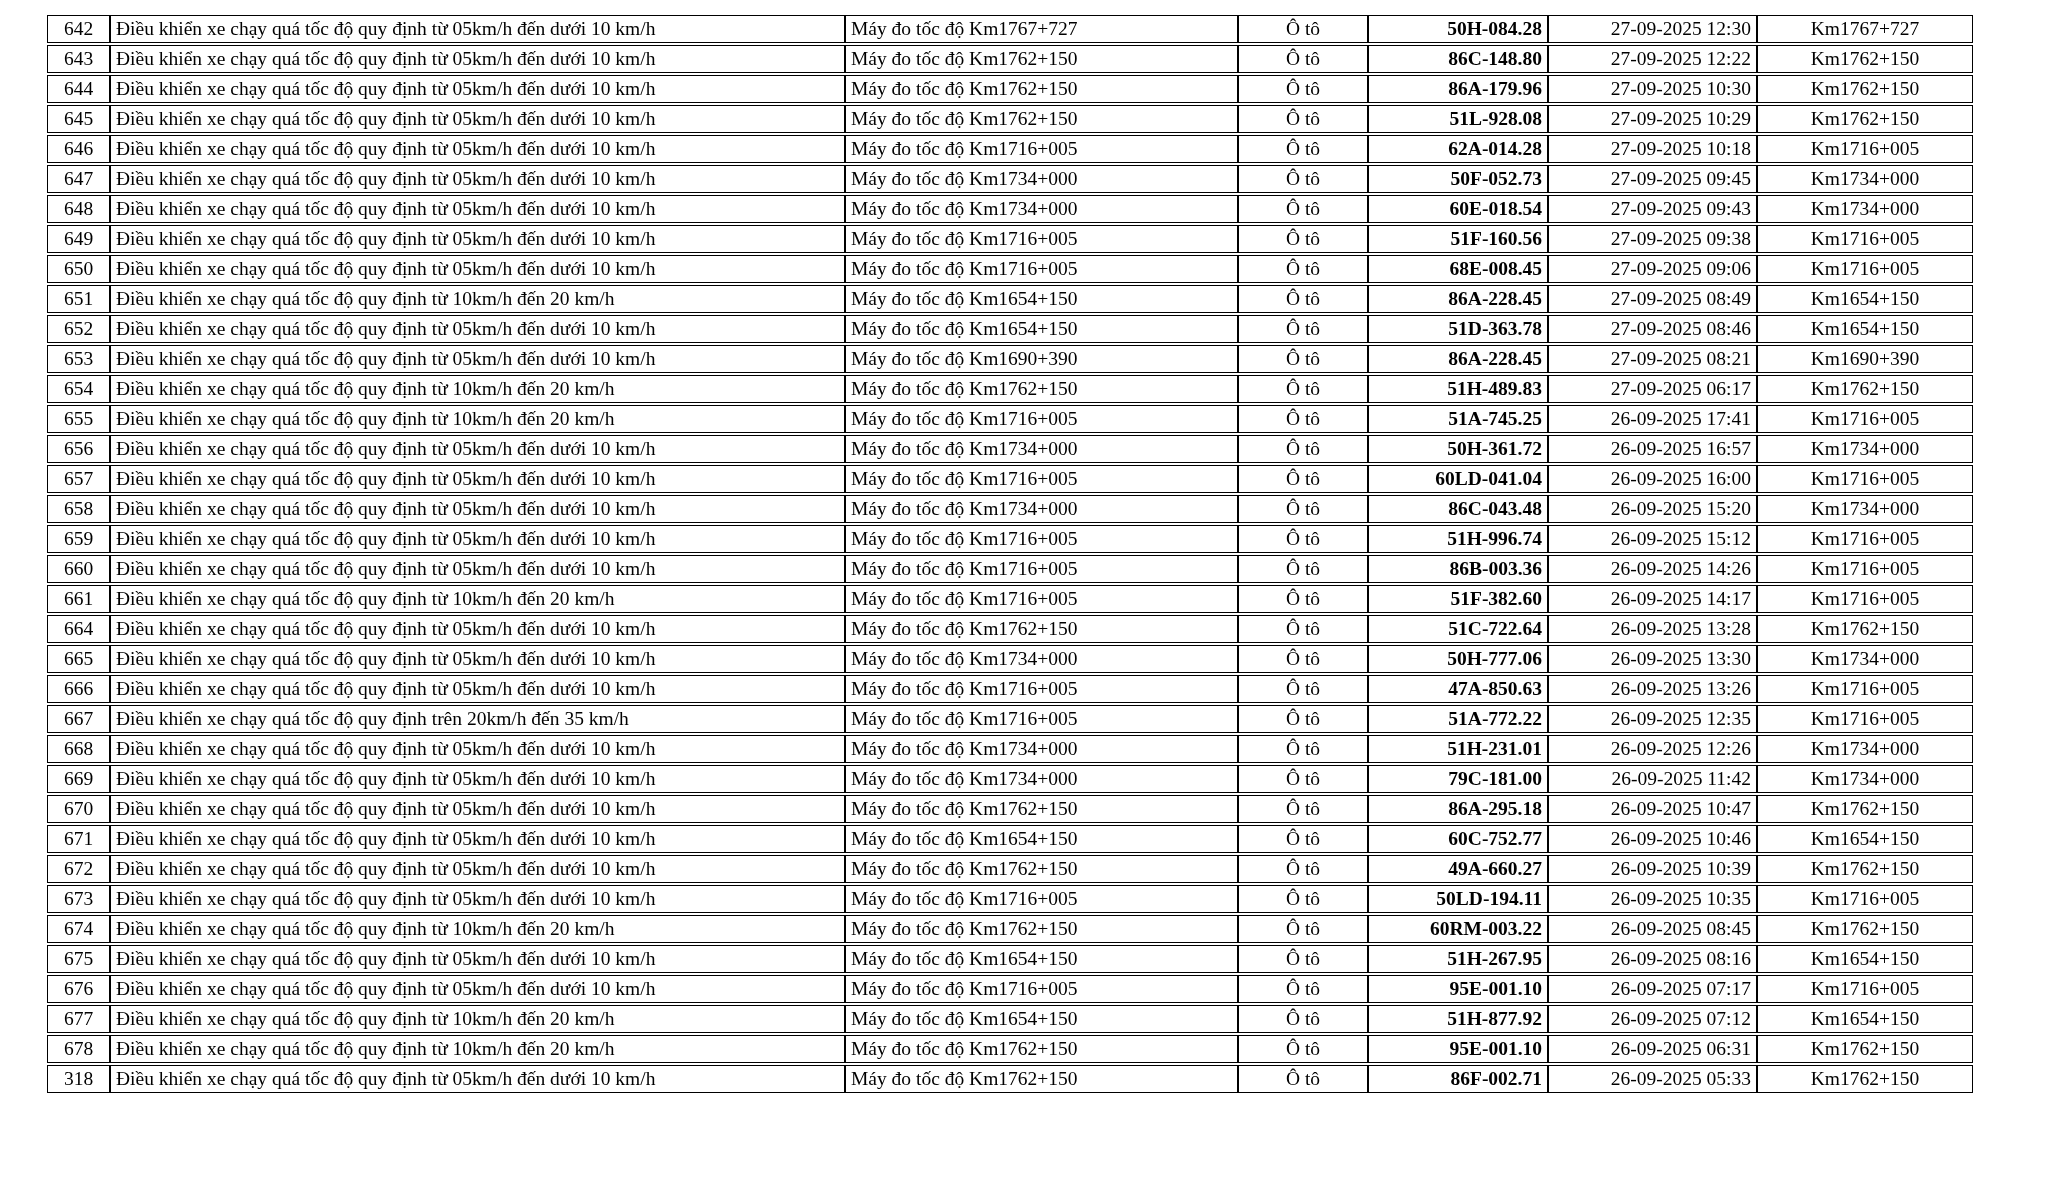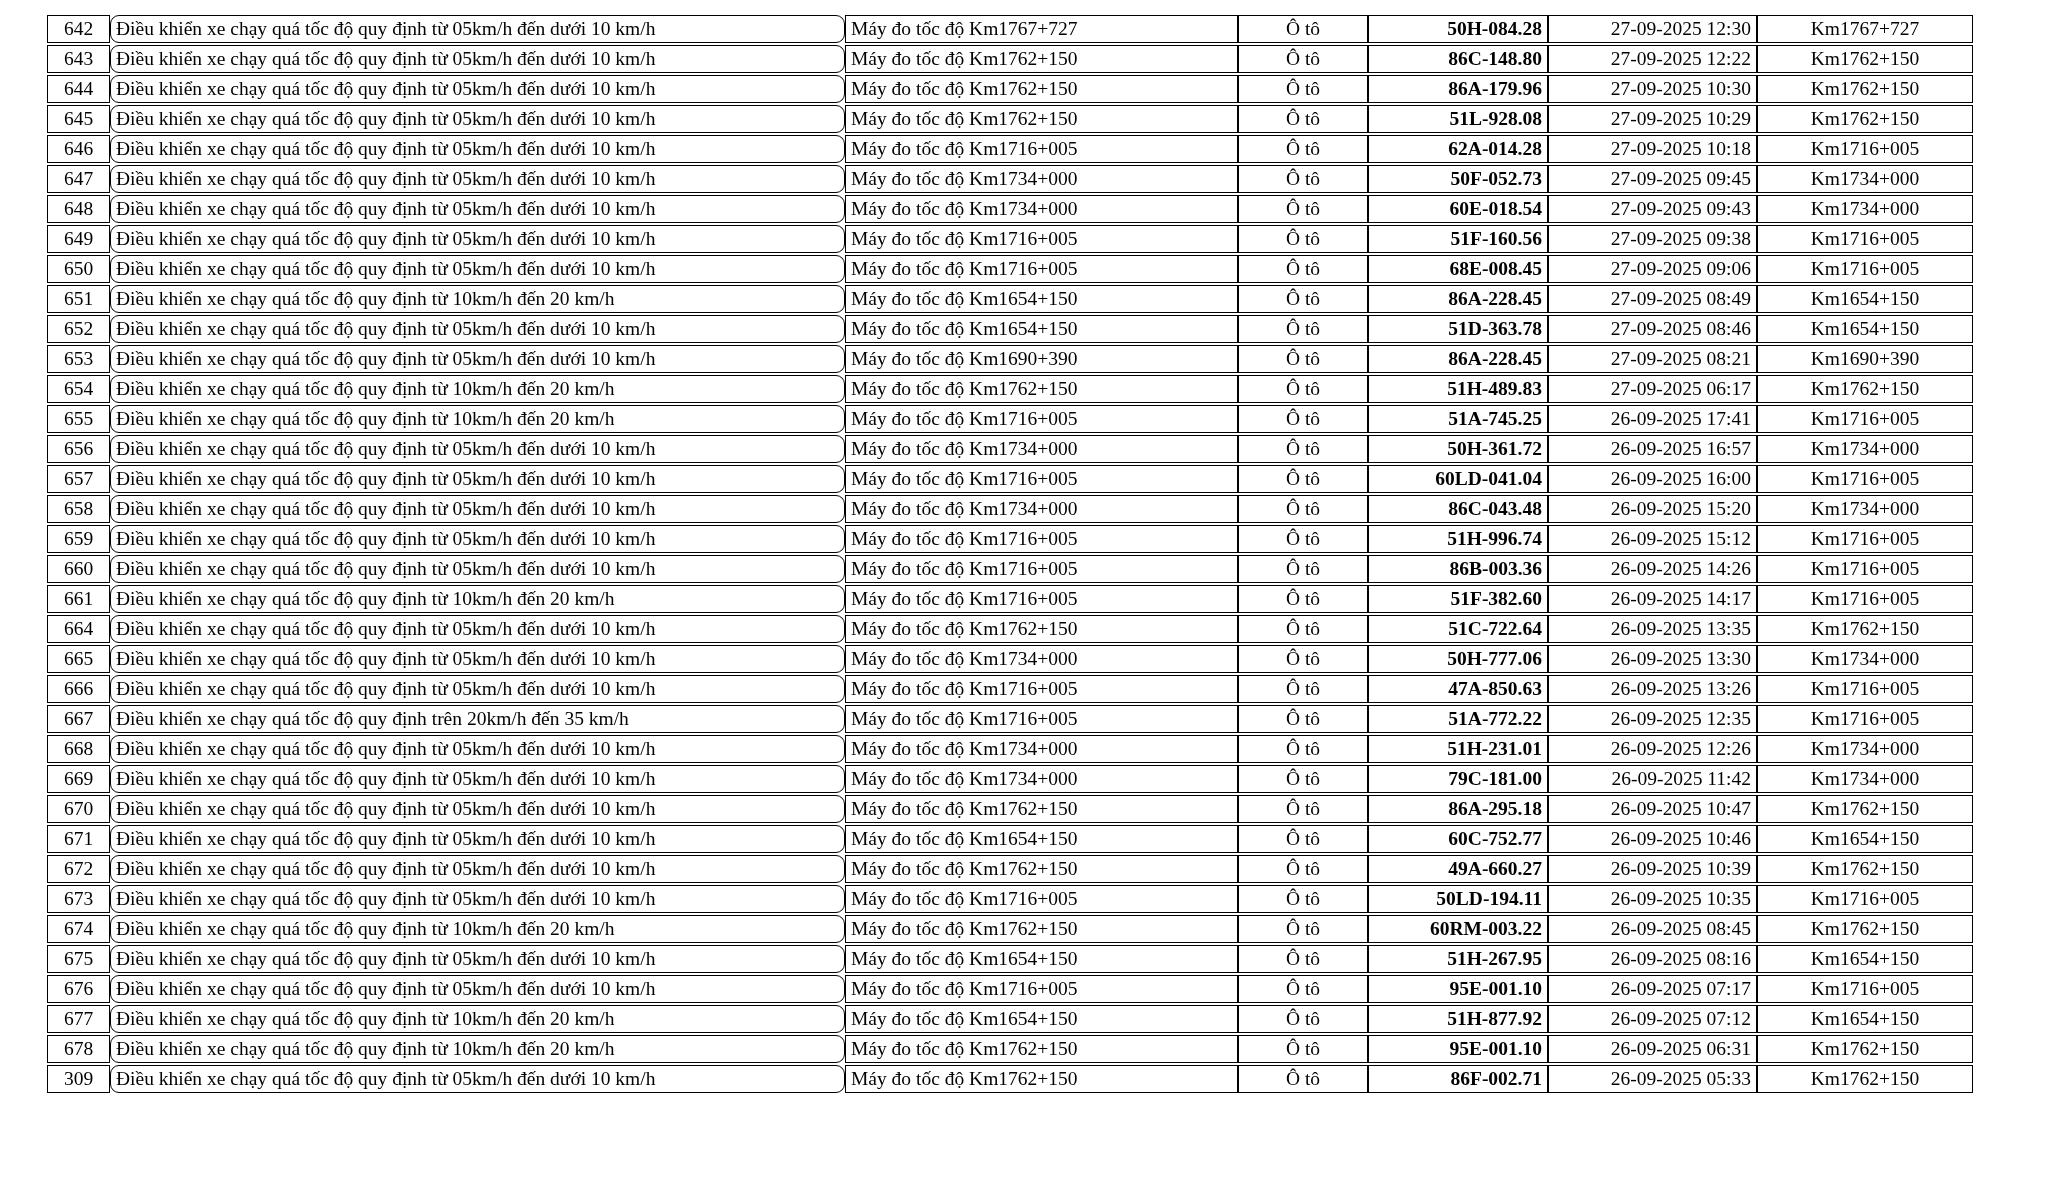--- a/index.html
+++ b/index.html
@@ -28,21 +28,21 @@
     box-sizing: border-box;
     border: 1.5px solid #000000;
     height: 28px;
     padding: 0 5px;
     white-space: nowrap;
     overflow: hidden;
     vertical-align: middle;
     line-height: 24px;
   }
   td.c-stt      { text-align: center; padding: 0 8px 0 2px; }
-  td.c-viol     { text-align: left;   padding-left: 6px; border-radius: 9px; }
+  td.c-viol     { text-align: left;   padding-left: 6px; }
   td.c-device   { text-align: left;   padding-left: 6px; }
   td.c-vehicle  { text-align: center; margin-left: 35px; }
   td.c-plate    { text-align: right;   font-weight: bold; padding-left: 9px; }
   td.c-time     { text-align: right;   padding-left: 5px; }
   td.c-location { text-align: center; }
 </style>
 </head>
 <body>
 
 <div class="page">
@@ -236,21 +236,21 @@
     <td class="c-plate">51F-382.60</td>
     <td class="c-time">26-09-2025 14:17</td>
     <td class="c-location">Km1716+005</td>
   </tr>
         <tr>
     <td class="c-stt">664</td>
     <td class="c-viol">Điều khiển xe chạy quá tốc độ quy định từ 05km/h đến dưới 10 km/h</td>
     <td class="c-device">Máy đo tốc độ Km1762+150</td>
     <td class="c-vehicle">Ô tô</td>
     <td class="c-plate">51C-722.64</td>
-    <td class="c-time">26-09-2025 13:35</td>
+    <td class="c-time">26-09-2025 13:28</td>
     <td class="c-location">Km1762+150</td>
   </tr>
         <tr>
     <td class="c-stt">665</td>
     <td class="c-viol">Điều khiển xe chạy quá tốc độ quy định từ 05km/h đến dưới 10 km/h</td>
     <td class="c-device">Máy đo tốc độ Km1734+000</td>
     <td class="c-vehicle">Ô tô</td>
     <td class="c-plate">50H-777.06</td>
     <td class="c-time">26-09-2025 13:30</td>
     <td class="c-location">Km1734+000</td>
@@ -366,21 +366,21 @@
         <tr>
     <td class="c-stt">678</td>
     <td class="c-viol">Điều khiển xe chạy quá tốc độ quy định từ 10km/h đến 20 km/h</td>
     <td class="c-device">Máy đo tốc độ Km1762+150</td>
     <td class="c-vehicle">Ô tô</td>
     <td class="c-plate">95E-001.10</td>
     <td class="c-time">26-09-2025 06:31</td>
     <td class="c-location">Km1762+150</td>
   </tr>
         <tr>
-    <td class="c-stt">309</td>
+    <td class="c-stt">318</td>
     <td class="c-viol">Điều khiển xe chạy quá tốc độ quy định từ 05km/h đến dưới 10 km/h</td>
     <td class="c-device">Máy đo tốc độ Km1762+150</td>
     <td class="c-vehicle">Ô tô</td>
     <td class="c-plate">86F-002.71</td>
     <td class="c-time">26-09-2025 05:33</td>
     <td class="c-location">Km1762+150</td>
   </tr>
       </tbody>
   </table>
 </div>

